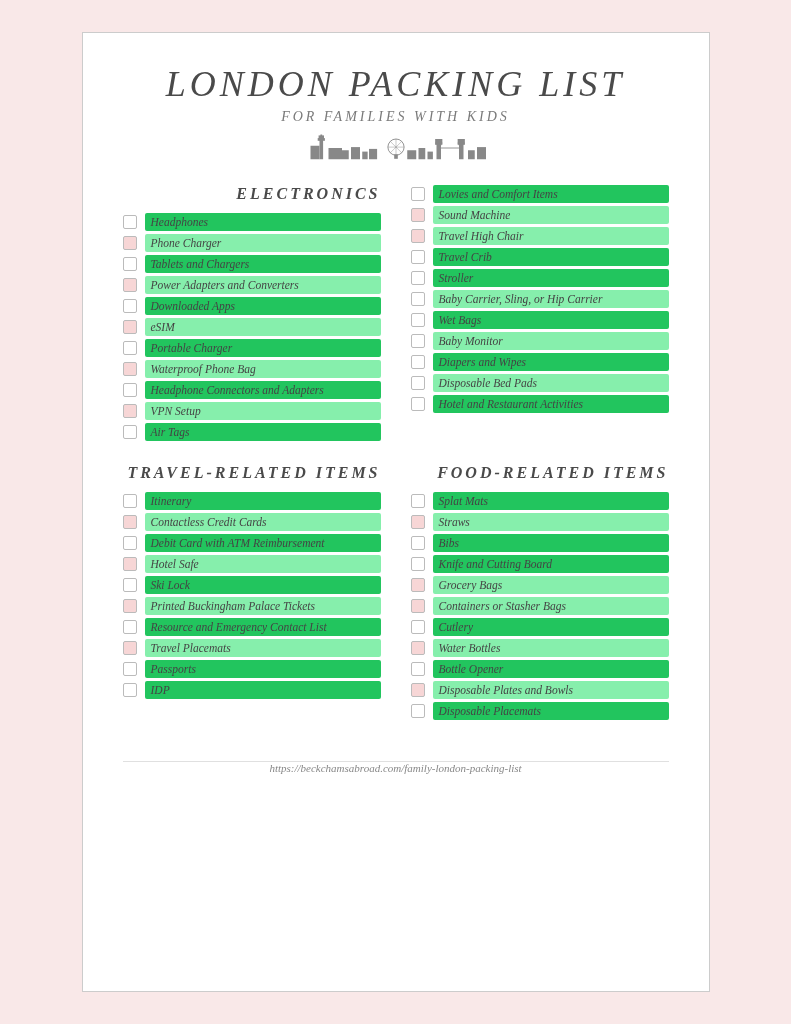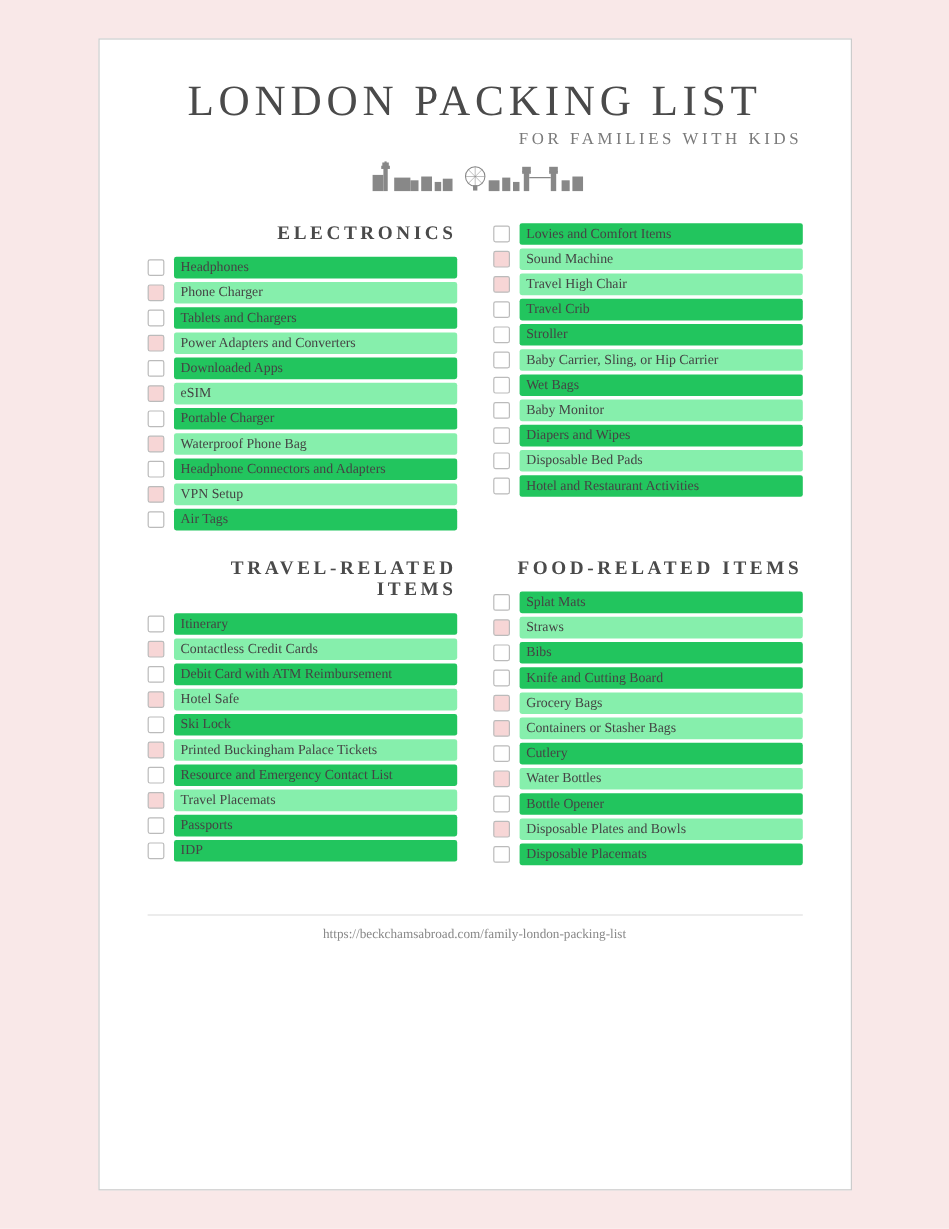--- a/index.html
+++ b/index.html
@@ -12,33 +12,34 @@
       min-height: 100vh;
       padding: 20px;
     }
     .page {
       background: #fff;
       width: 628px;
       min-height: 960px;
       border: 1.5px solid #ccc;
       padding: 30px 40px 20px 40px;
       position: relative;
+      font-style: italic;
     }
     .title {
       text-align: center;
       font-size: 36px;
       letter-spacing: 4px;
       color: #4a4a4a;
       font-family: 'Georgia', serif;
       font-weight: normal;
       text-transform: uppercase;
       margin-bottom: 4px;
     }
     .subtitle {
-      text-align: right;
+      text-align: center;
       font-size: 14px;
       letter-spacing: 3px;
       color: #7a7a7a;
       text-transform: uppercase;
       margin-bottom: 8px;
     }
     .skyline {
       text-align: center;
       margin-bottom: 18px;
     }
@@ -95,21 +96,20 @@
       background: #86efac;
     }
     .item-label.white-bg {
       background: #22c55e;
     }
     .footer {
       text-align: center;
       font-size: 11px;
       color: #888;
       margin-top: 18px;
-      padding-top: 10px;
       border-top: 1px solid #e0e0e0;
     }
   </style>
 </head>
 <body>
 
 <div class="page">
   <h1 class="title">LONDON PACKING LIST</h1>
   <p class="subtitle">FOR FAMILIES WITH KIDS</p>
 

